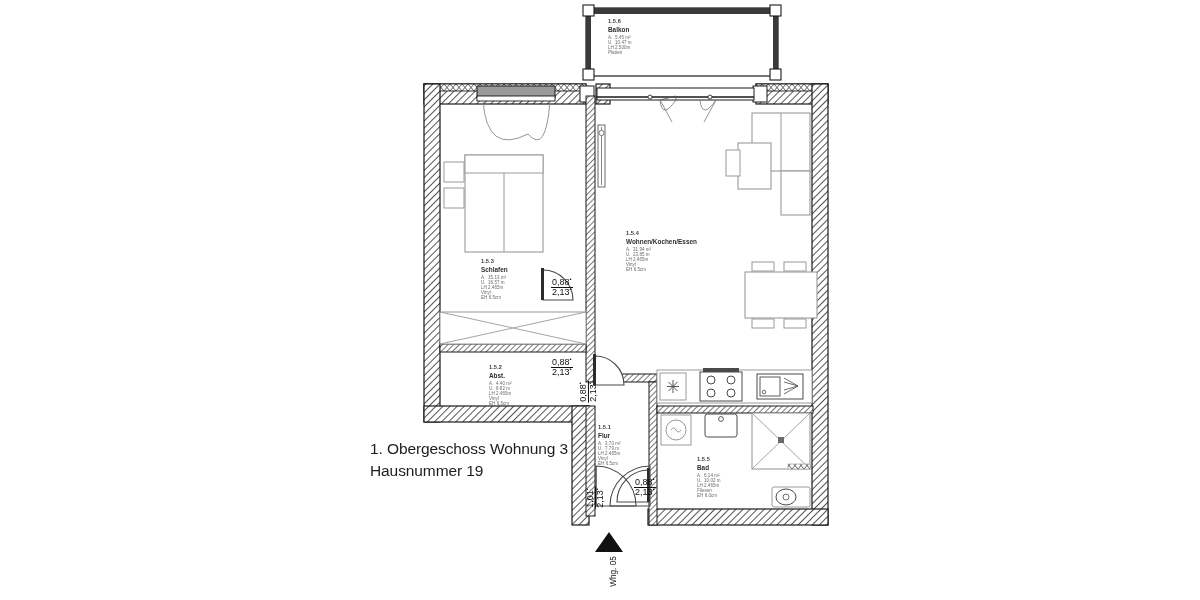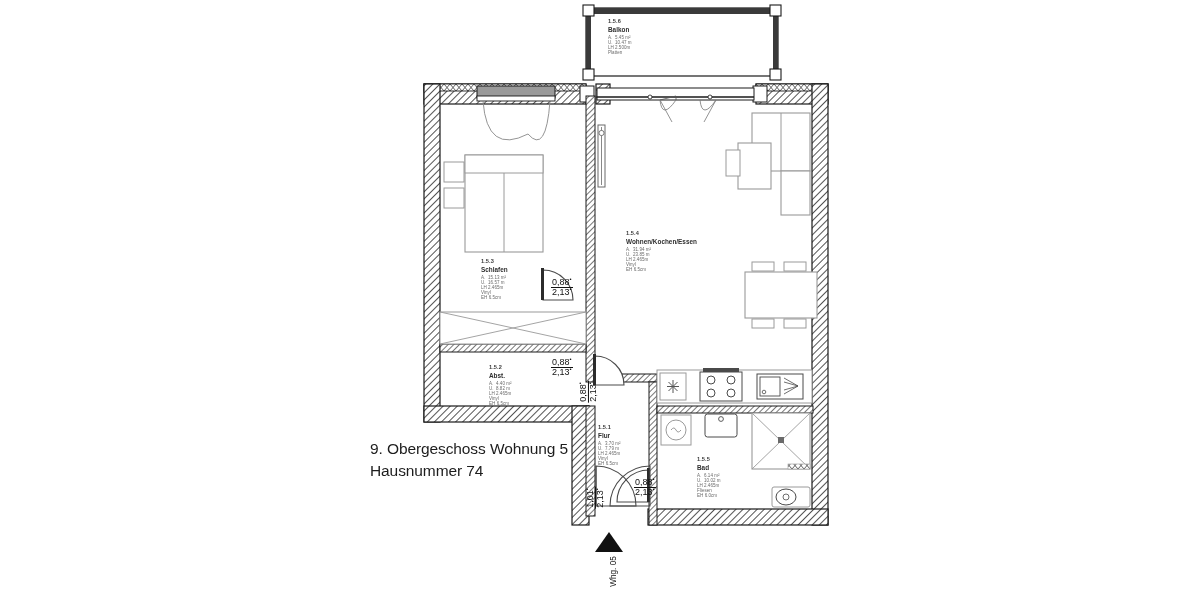--- a/index.html
+++ b/index.html
@@ -295,22 +295,22 @@
     <span class="top"><span>0,88</span><sup>•</sup></span>
     <span class="bot"><span>2,13</span><sup>•</sup></span>
   </div>
 
   <div class="dim rot" style="left:585px;top:488px;transform:rotate(-90deg);">
     <span class="top"><span>1,01</span><sup>•</sup></span>
     <span class="bot"><span>2,13</span><sup>•</sup></span>
   </div>
 
   <div class="title" style="left:370px;top:438px;">
-    <div>9. Obergeschoss Wohnung 5</div>
-    <div>Hausnummer 74</div>
+    <div>1. Obergeschoss Wohnung 3</div>
+    <div>Hausnummer 19</div>
   </div>
 
   <svg style="position:absolute;left:595px;top:532px;width:28px;height:20px;" viewBox="0 0 28 20">
     <polygon points="14,0 28,20 0,20" fill="#111111"></polygon>
   </svg>
   <div class="whg" style="left:583px;top:567px;width:60px;text-align:center;">Whg. 05</div>
 
 </div>
 
 </body></html>

